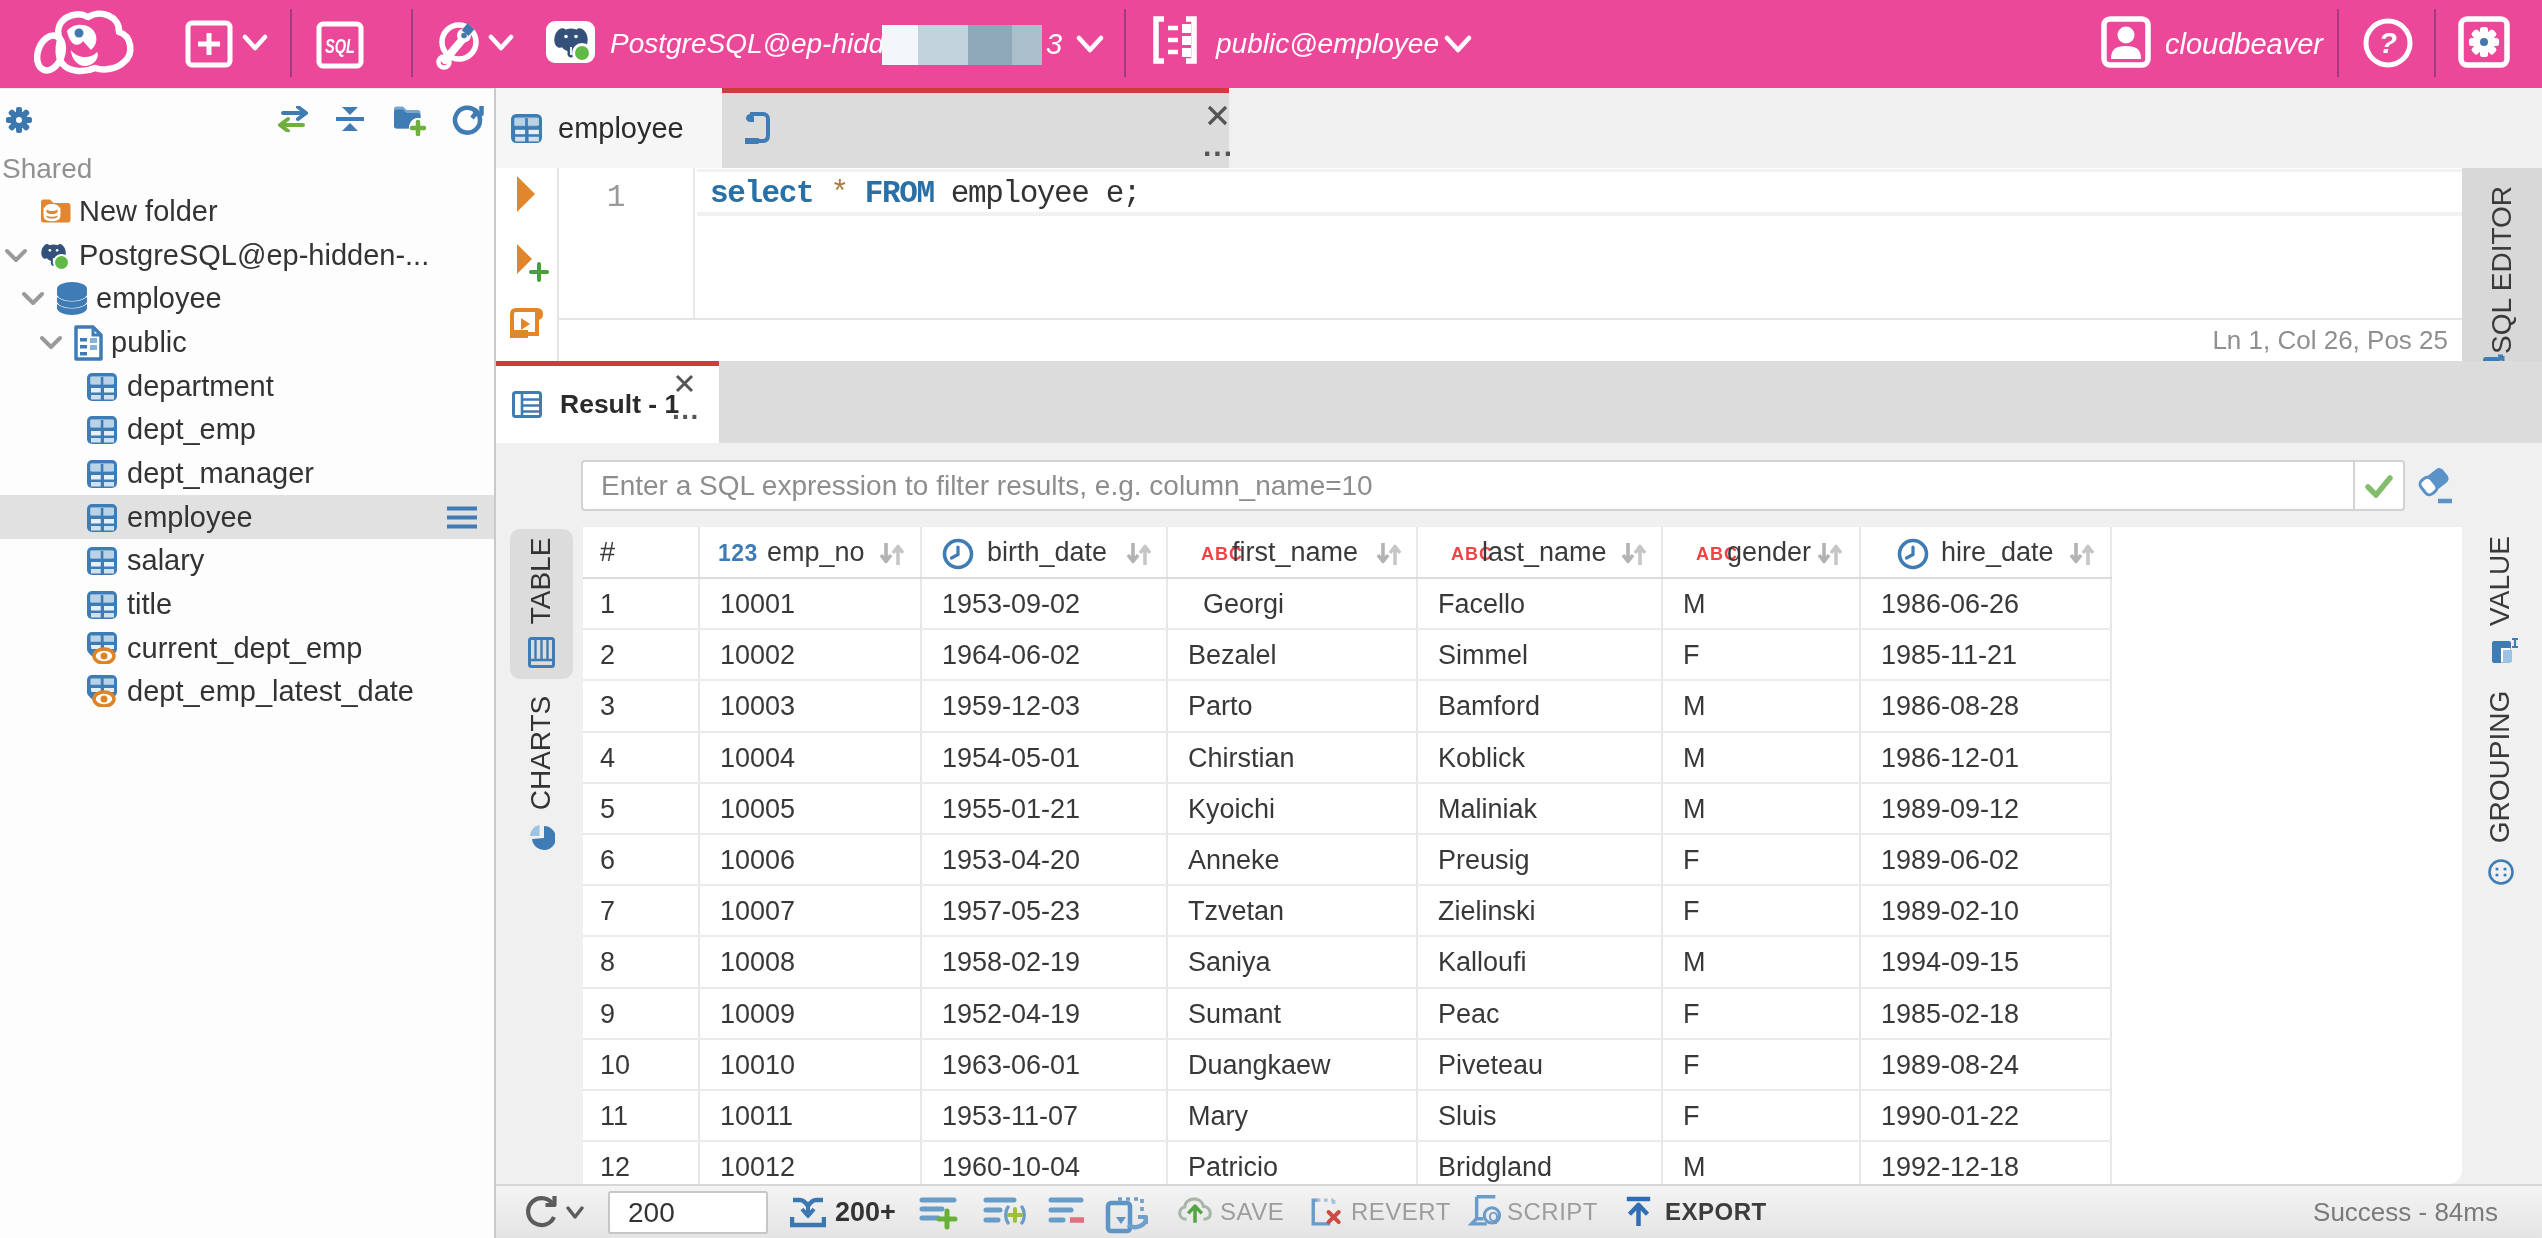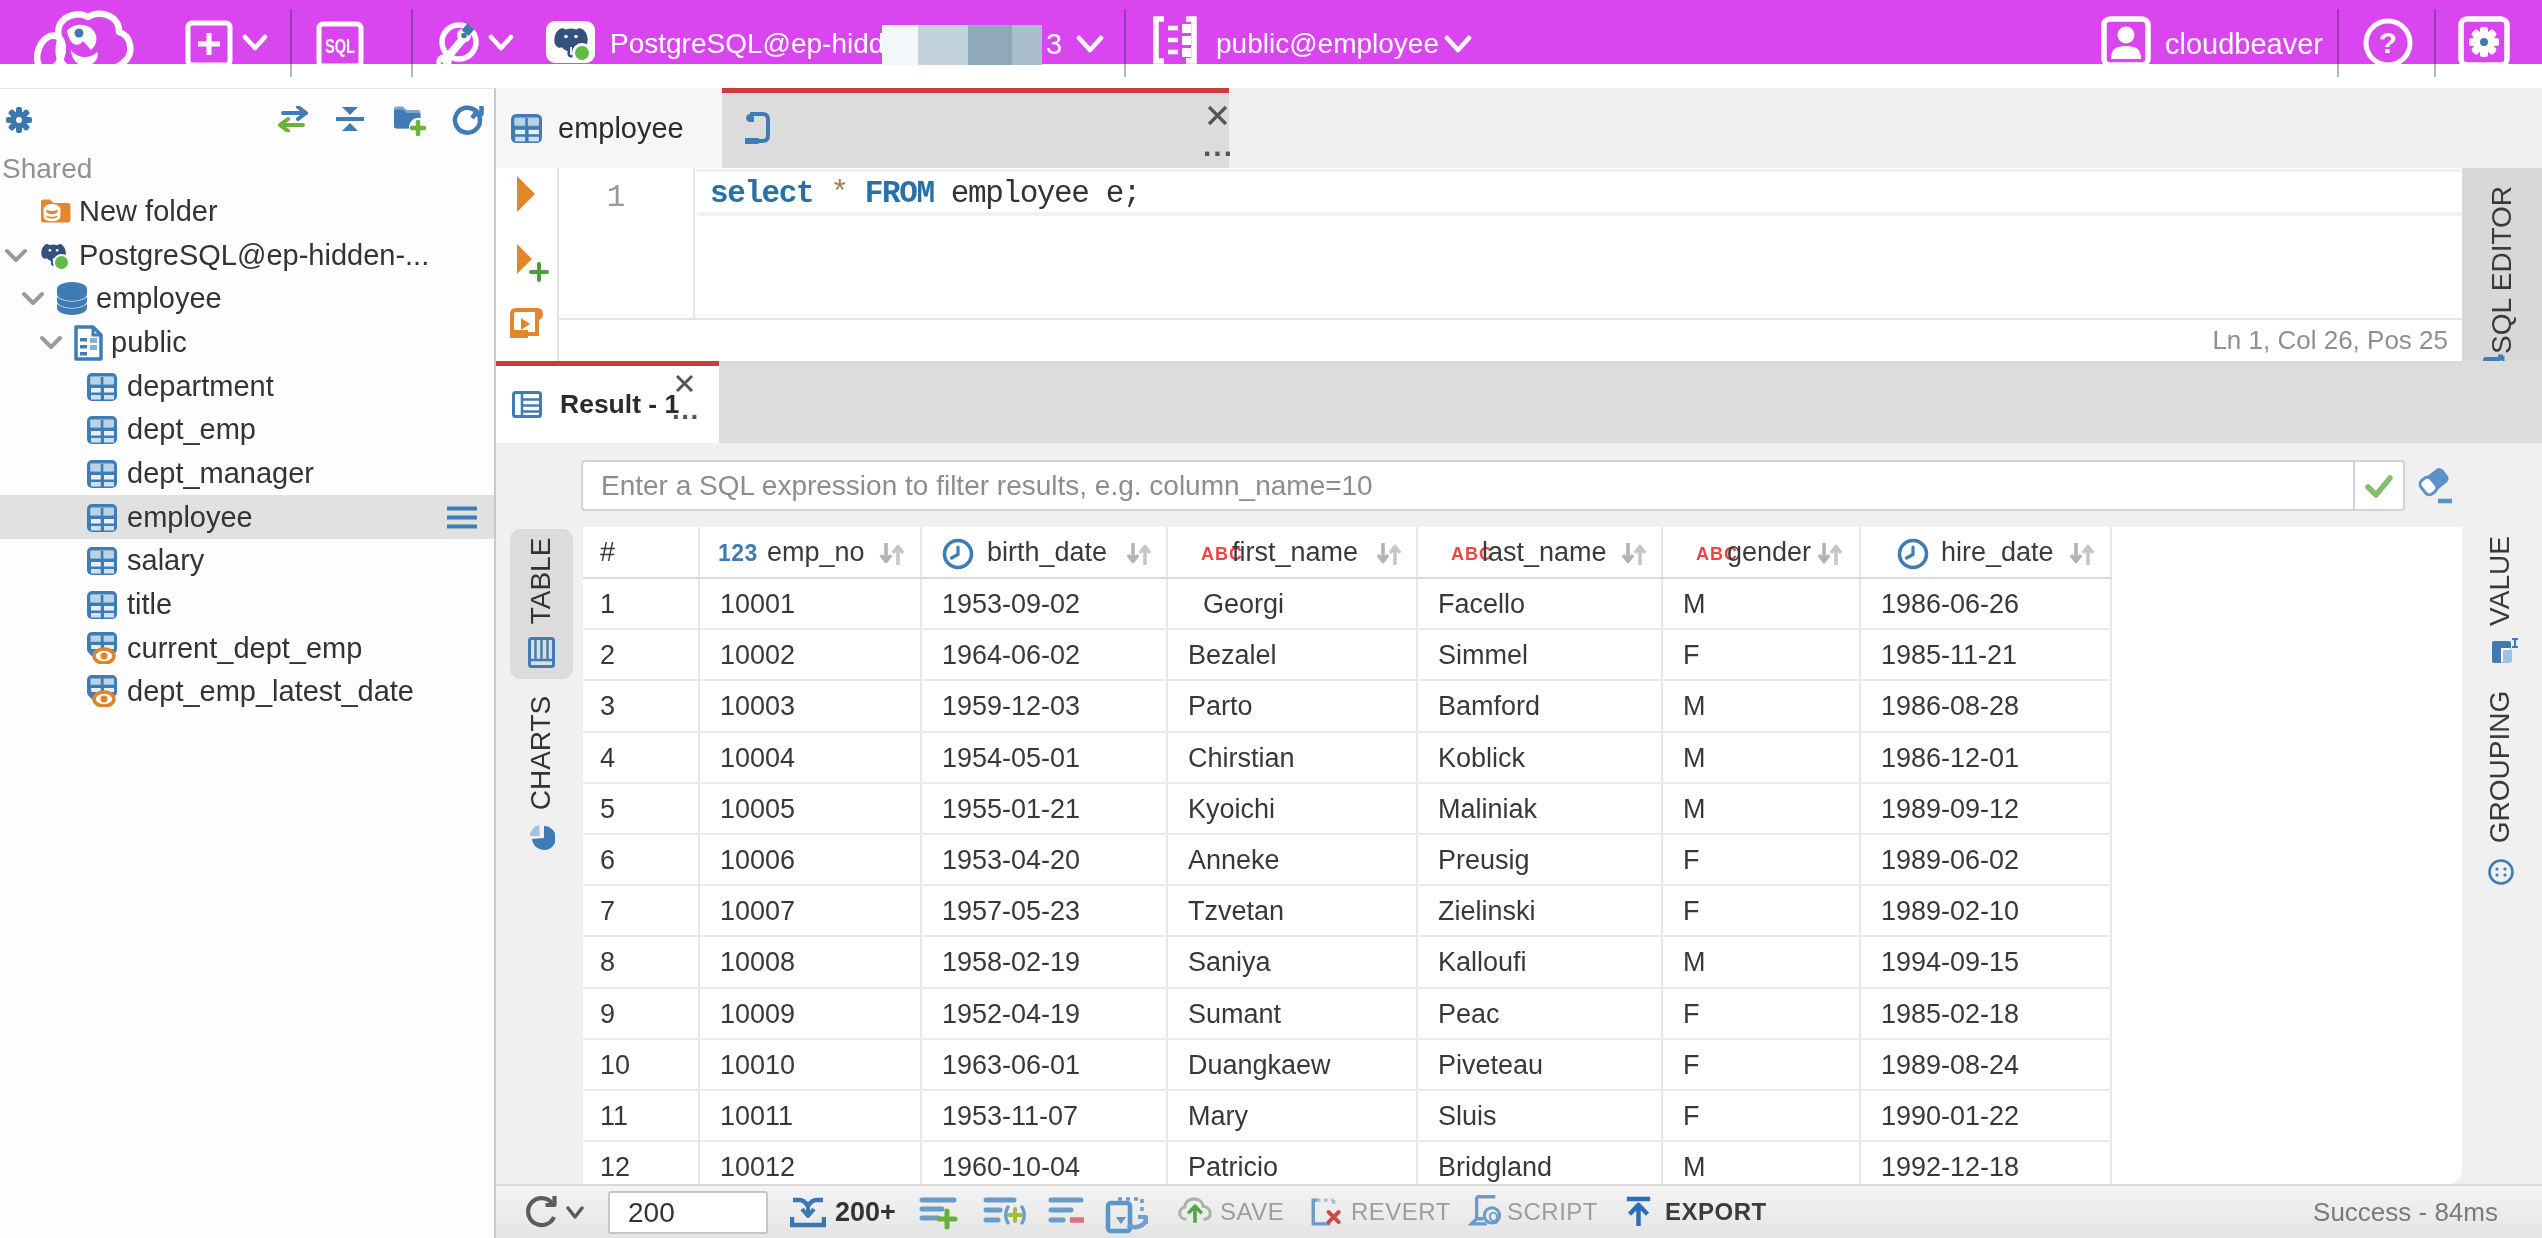--- a/index.html
+++ b/index.html
@@ -1,20 +1,20 @@
 <!DOCTYPE html>
 <html><head>
 <meta charset="utf-8">
 <style>
   * { margin:0; padding:0; box-sizing:border-box; }
   html,body { width:2542px; height:1238px; overflow:hidden; }
   body { font-family:"Liberation Sans", sans-serif; position:relative; background:#fff; color:#333; }
   .abs { position:absolute; }
   
-  #hdr { position:absolute; left:0; top:0; width:2542px; height:64px; background:#d946ef; }
+  #hdr { position:absolute; left:0; top:0; width:2542px; height:88px; background:#ec4899;font-style:italic; }
   .hsep { position:absolute; top:9px; width:2px; height:68px; background:rgba(20,45,75,.35); }
   .htxt { position:absolute; color:#fff; font-size:29px; line-height:88px; white-space:nowrap; }
   
   #side { position:absolute; left:0; top:88px; width:496px; height:1150px; background:#fdfdfd; border-right:2px solid #c9c9c9; border-top:1px solid #e8e8e8; }
   .trow { position:absolute; left:0; width:494px; height:44px; }
   .trow .lbl { position:absolute; top:0; font-size:29px; line-height:44px; color:#333; white-space:nowrap; }
   
   #tabbar { position:absolute; left:496px; top:88px; width:2046px; height:80px; background:#f0f0f0; }
   
   #editor { position:absolute; left:496px; top:168px; width:1966px; height:194px; background:#fff; }

